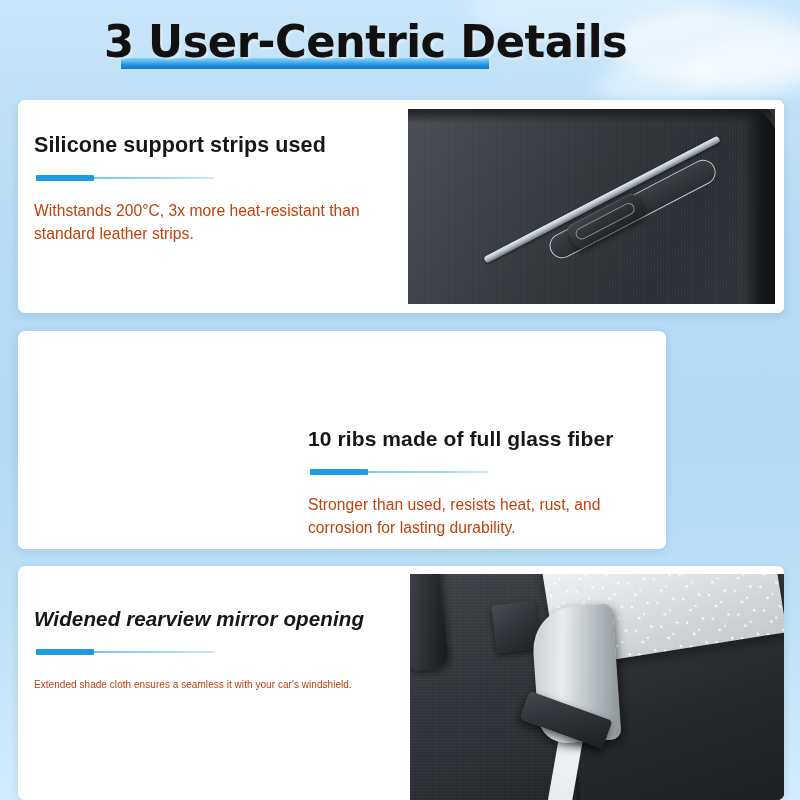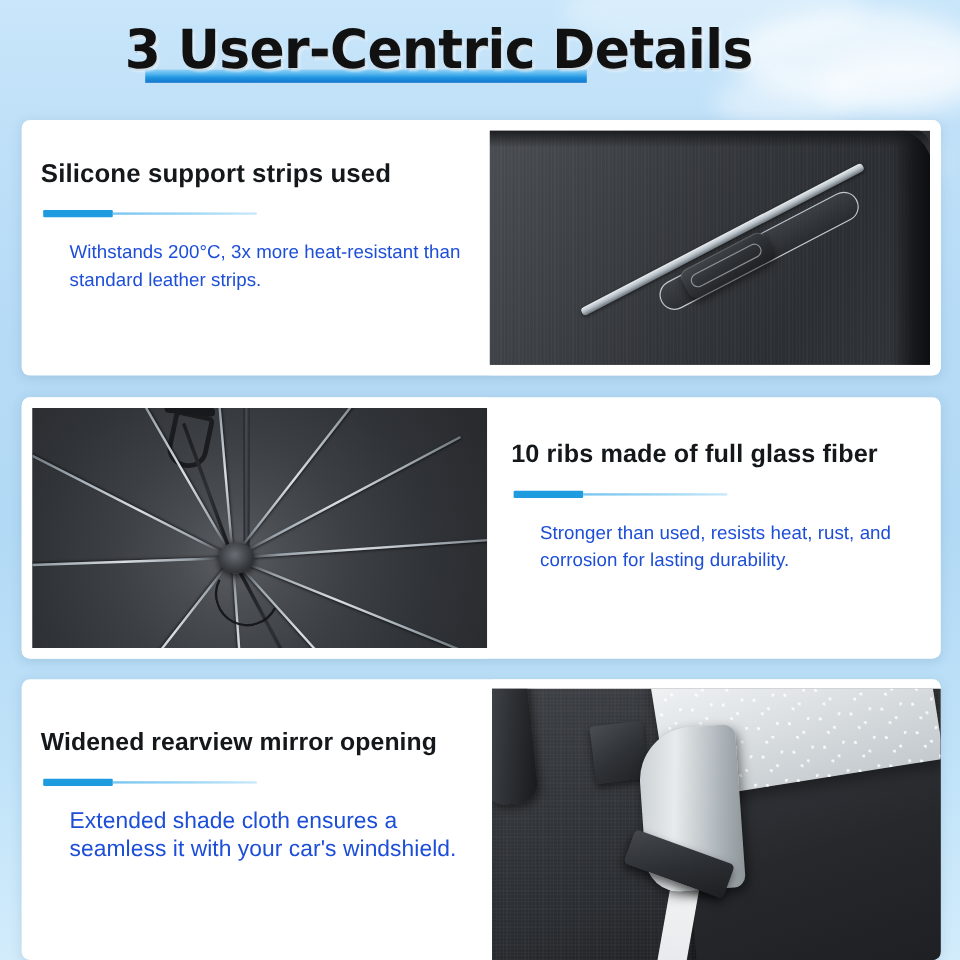--- a/index.html
+++ b/index.html
@@ -70,21 +70,21 @@
   
   .card {
     position:absolute;
     background:#ffffff;
     border-radius:7px;
     box-shadow:0 2px 9px rgba(60,100,140,.17);
     overflow:hidden;
     display:flex;
   }
   #card-1 { left:18px; top:100px; width:766px; height:213px; }
-  #card-2 { left:18px; top:331px; width:766px; height:218px; }
+  #card-2 { left:18px; top:331px; width:648px; height:218px;align-items:flex-end; }
   #card-3 { left:18px; top:566px; width:766px; height:234px; }
 
   .card.reverse { flex-direction:row-reverse; }
 
   .card-text {
     flex:0 0 auto;
     padding:32px 20px 10px 16px;
   }
   #card-1 .card-text { flex-basis:390px; }
   #card-2 .card-text { flex-basis:378px; padding-left:20px; padding-top:35px; }
@@ -92,21 +92,21 @@
 
   .card-heading {
     font-size:21.5px;
     font-weight:700;
     color:#15181b;
     line-height:26px;
     letter-spacing:.1px;
     white-space:nowrap;
   }
   #card-2 .card-heading { font-size:21px; }
-  #card-3 .card-heading { font-size:20.6px; }
+  #card-3 .card-heading { font-size:20.6px;font-style:italic; }
 
   .divider {
     position:relative;
     margin:17px 0 0 2px;
     height:6px;
     width:178px;
   }
   .divider .seg-solid {
     position:absolute; left:0; top:0;
     width:58px; height:6px;
@@ -116,25 +116,24 @@
   .divider .seg-line {
     position:absolute; left:58px; top:2px;
     width:120px; height:2px;
     background:linear-gradient(90deg,#79c6ef 0%, #9fd7f4 55%, #cbe9fa 100%);
   }
 
   .card-body {
     margin-top:19px;
     font-size:15.6px;
     line-height:22.5px;
-    color:#1d4ed8;
+    color:#c2410c;
     letter-spacing:.05px;
-    margin-left:24px;
-  }
-  #card-3 .card-body { font-size:19px; }
+  }
+  #card-3 .card-body { font-size:10px; }
 
   
   .card-media {
     flex:1 1 auto;
     position:relative;
     overflow:hidden;
     background:#ffffff;
   }
   #card-1 .card-media { padding:9px 9px 9px 0; }
   #card-2 .card-media { padding:9px 0 9px 9px; }

